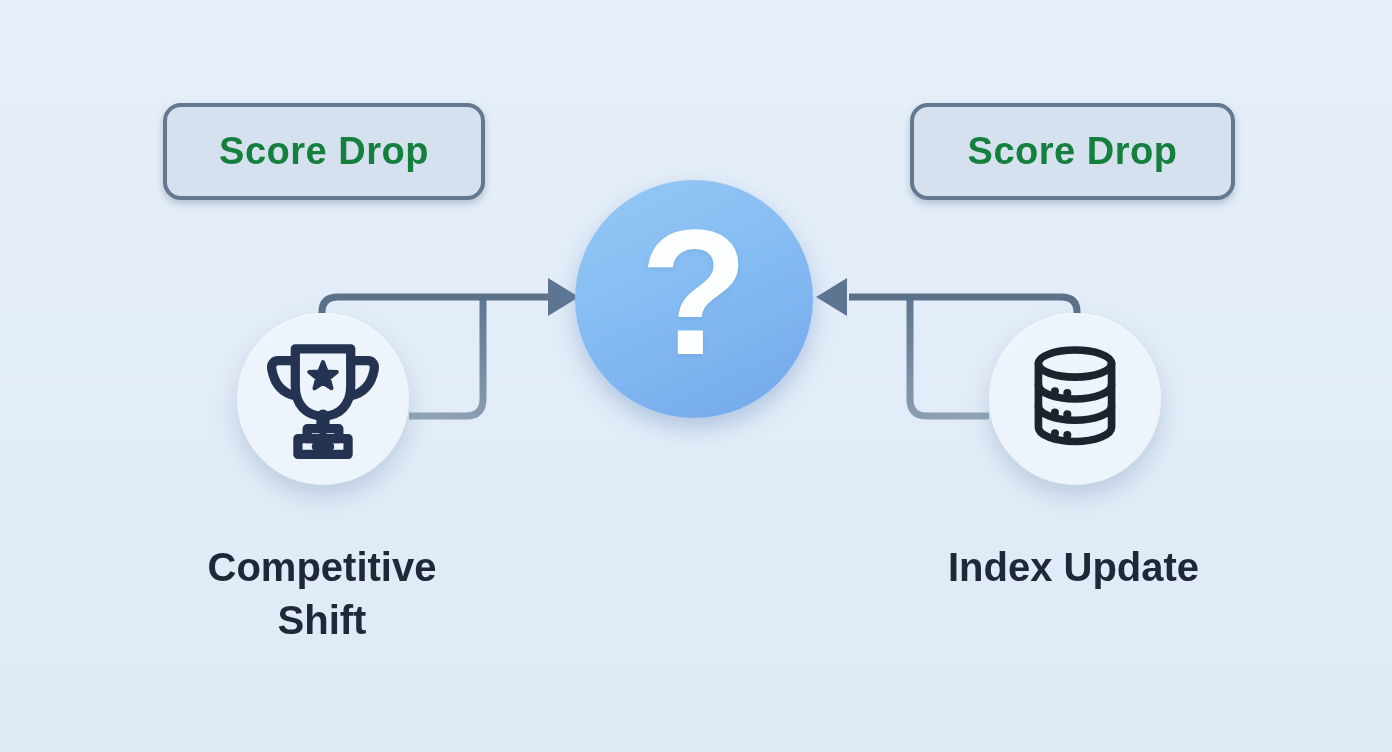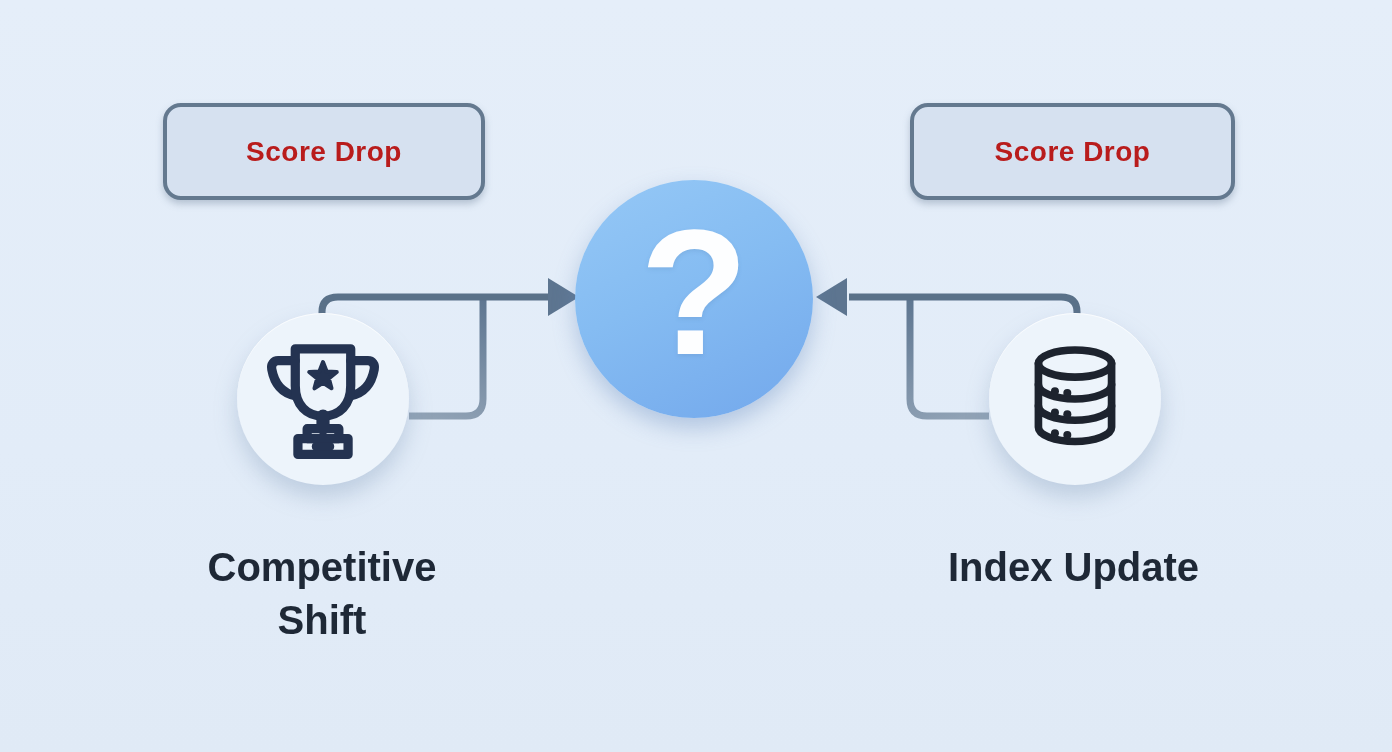--- a/index.html
+++ b/index.html
@@ -32,24 +32,24 @@
     border: 4px solid #64798f;
     border-radius: 18px;
     box-shadow: 0 4px 7px rgba(94,116,141,0.35);
     display: flex;
     align-items: center;
     justify-content: center;
   }
   .badge-left  { left: 163px; }
   .badge-right { left: 910px; width: 325px; }
   .badge-text {
-    font-size: 28px;
+    font-size: 38px;
     font-weight: 700;
     letter-spacing: 0.5px;
-    color: #b91c1c;
+    color: #15803d;
   }
   
   .center-circle {
     position: absolute;
     left: 575px; top: 180px;
     width: 238px; height: 238px;
     border-radius: 50%;
     background: linear-gradient(155deg, #95c8f6 0%, #85bcf2 45%, #73a8ec 100%);
     box-shadow: 0 10px 22px rgba(104,141,190,0.40);
     display: flex;

